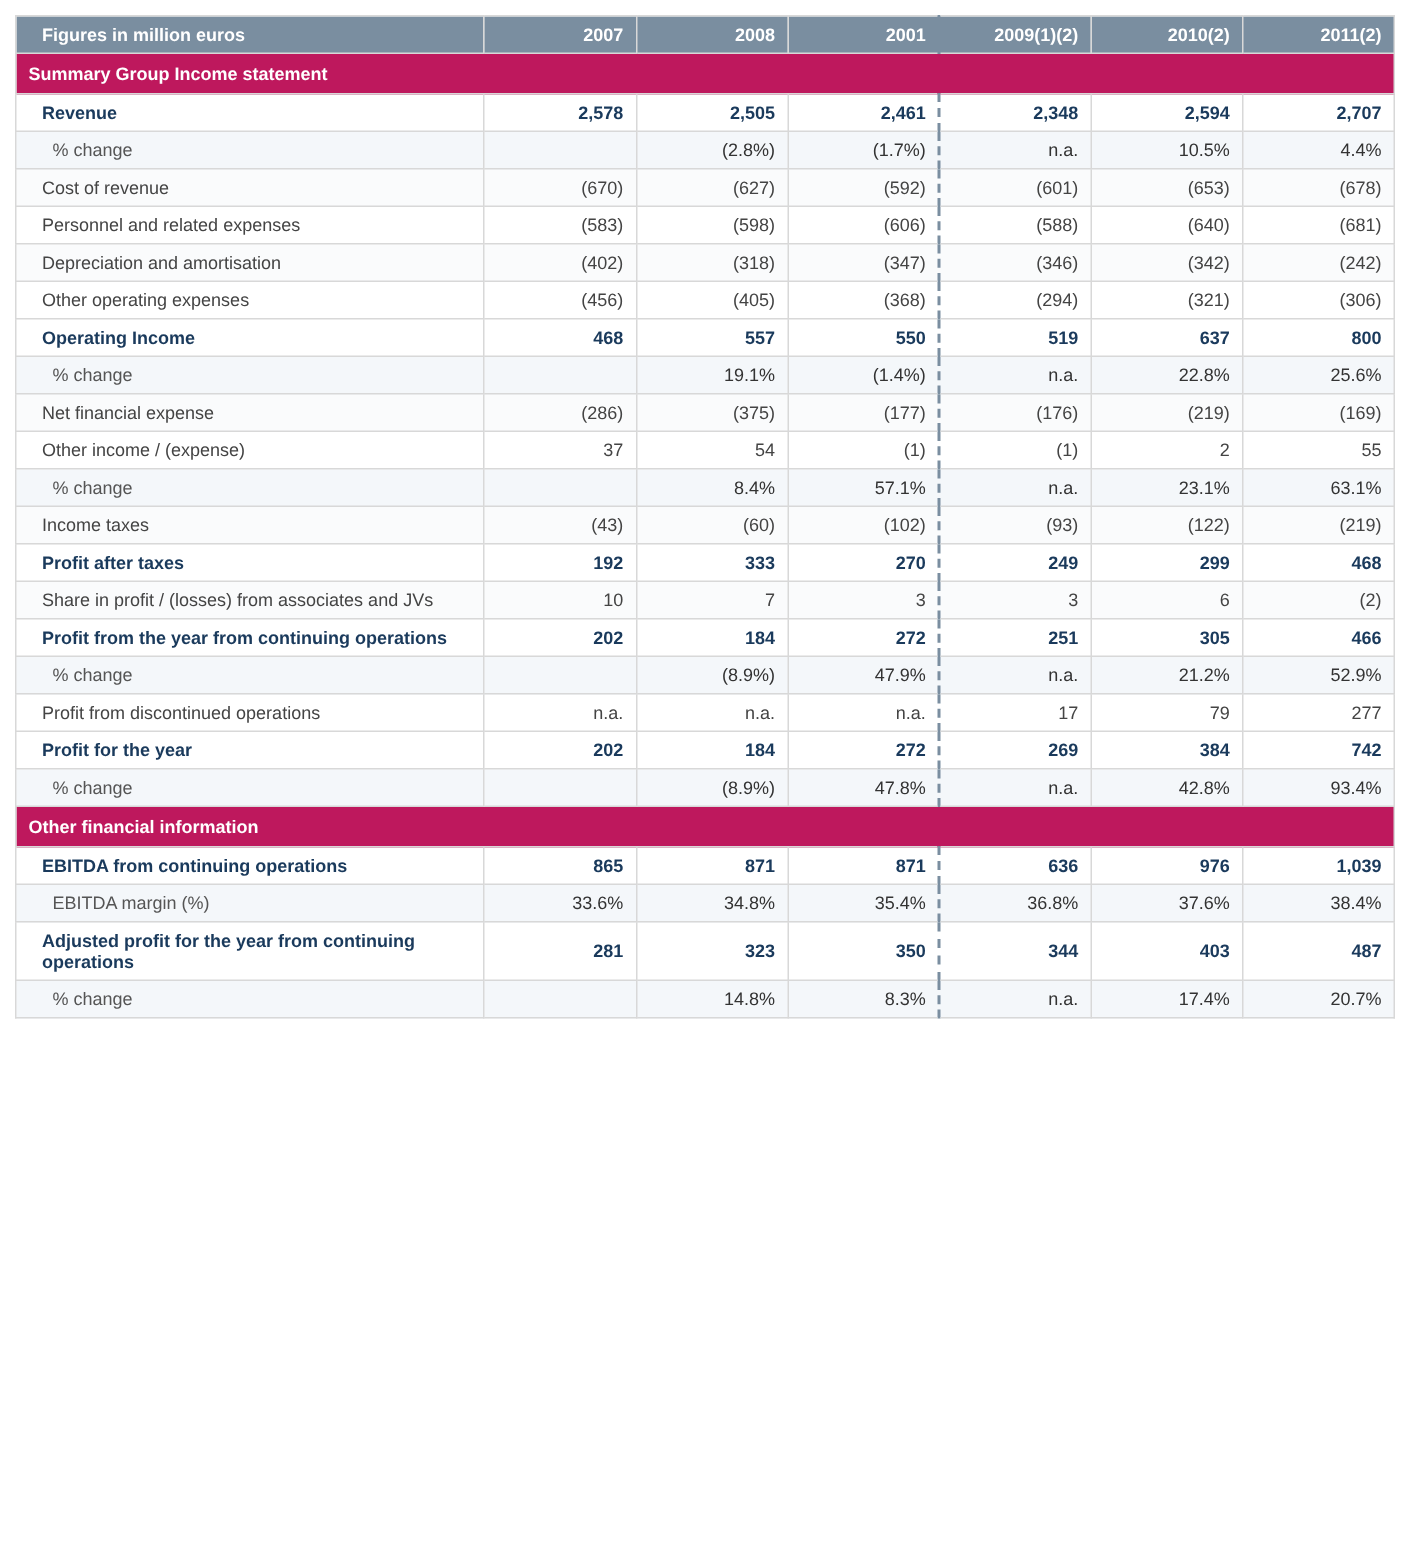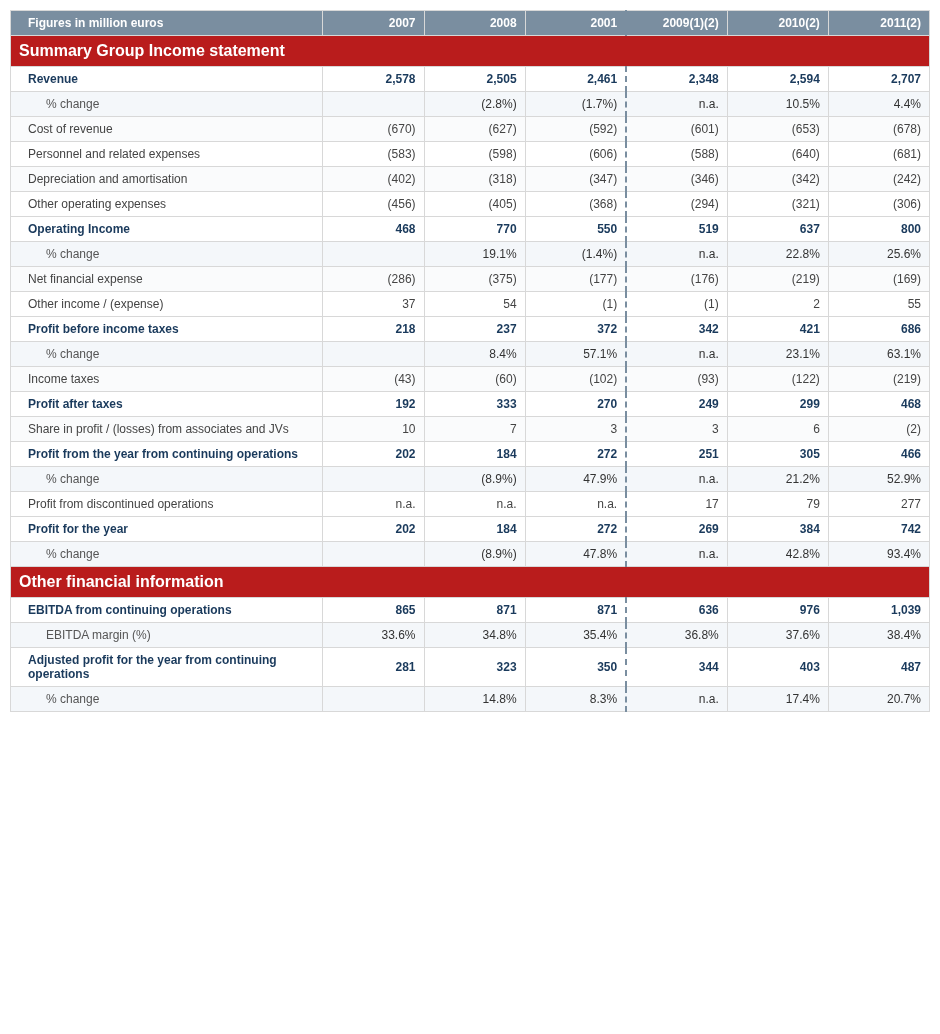--- a/index.html
+++ b/index.html
@@ -26,36 +26,36 @@
       text-align: left;
       padding-left: 17px;
     }
     thead tr th {
       background-color: #7a8ea0;
       color: #fff;
       font-weight: bold;
       font-size: 12px;
     }
     .section-header td {
-      background-color: #b91c1c;
+      background-color: #be185d;
       color: #fff;
       font-weight: bold;
-      font-size: 16px;
+      font-size: 12px;
       padding: 6px 8px;
     }
     .bold-row td {
       font-weight: bold;
       color: #1a3a5c;
     }
     .normal-row td {
       font-weight: normal;
       color: #444;
     }
     .indent-row td:first-child {
-      padding-left: 35px;
+      padding-left: 24px;
       color: #555;
     }
     .dashed-col {
       border-left: 2px dashed #7a8ea0 !important;
     }
     .footnotes {
       margin-top: 8px;
       font-size: 11px;
       color: #444;
       line-height: 1.5;
@@ -133,21 +133,21 @@
         <td>(456)</td>
         <td>(405)</td>
         <td>(368)</td>
         <td class="dashed-col">(294)</td>
         <td>(321)</td>
         <td>(306)</td>
       </tr>
       <tr class="bold-row">
         <td>Operating Income</td>
         <td>468</td>
-        <td>770</td>
+        <td>557</td>
         <td>550</td>
         <td class="dashed-col">519</td>
         <td>637</td>
         <td>800</td>
       </tr>
       <tr class="indent-row" style="background-color: rgb(244, 247, 250);">
         <td>% change</td>
         <td></td>
         <td>19.1%</td>
         <td>(1.4%)</td>
@@ -165,29 +165,20 @@
         <td>(169)</td>
       </tr>
       <tr class="normal-row">
         <td>Other income / (expense)</td>
         <td>37</td>
         <td>54</td>
         <td>(1)</td>
         <td class="dashed-col">(1)</td>
         <td>2</td>
         <td>55</td>
-      </tr>
-      <tr class="bold-row">
-        <td>Profit before income taxes</td>
-        <td>218</td>
-        <td>237</td>
-        <td>372</td>
-        <td class="dashed-col">342</td>
-        <td>421</td>
-        <td>686</td>
       </tr>
       <tr class="indent-row" style="background-color: rgb(244, 247, 250);">
         <td>% change</td>
         <td></td>
         <td>8.4%</td>
         <td>57.1%</td>
         <td class="dashed-col">n.a.</td>
         <td>23.1%</td>
         <td>63.1%</td>
       </tr>

